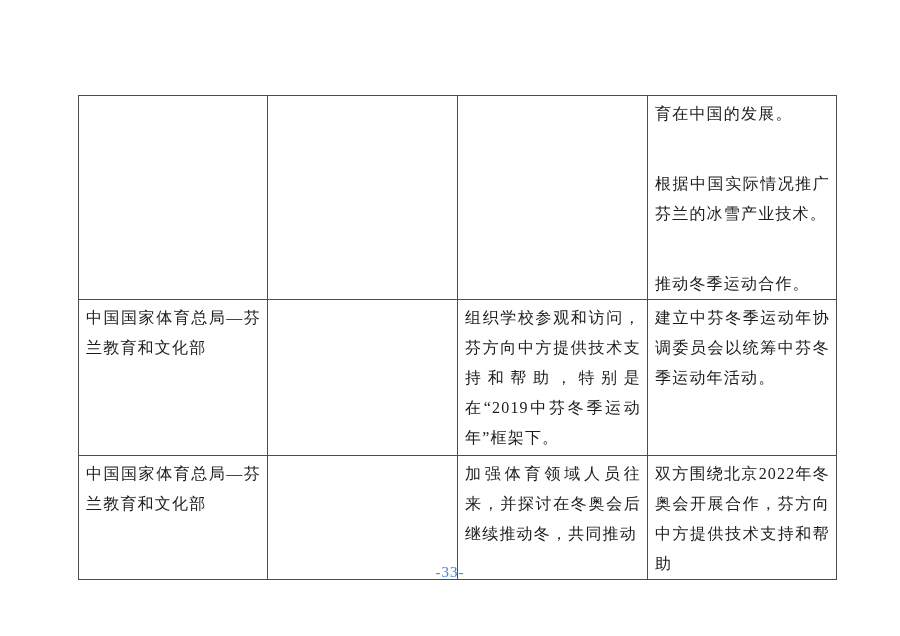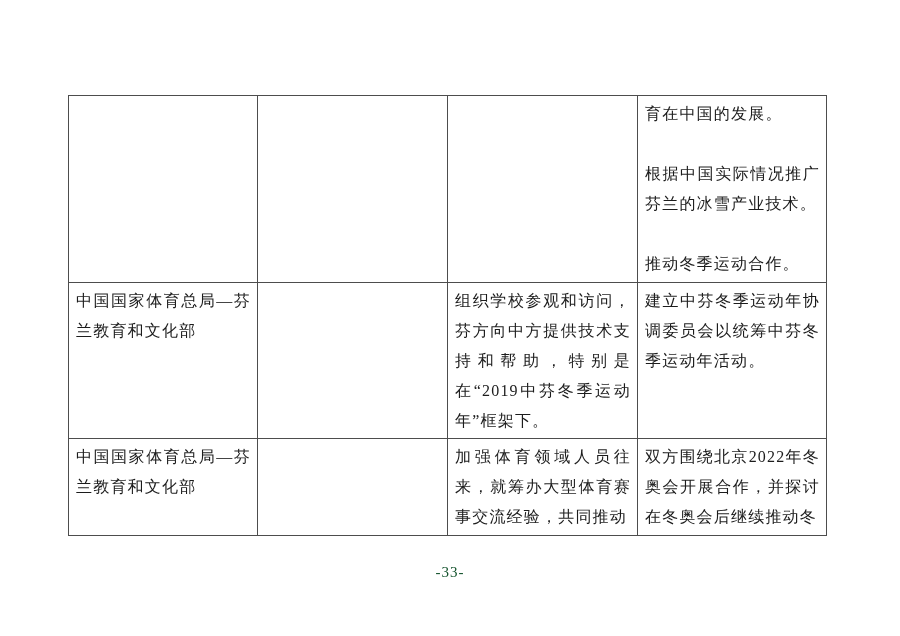--- a/index.html
+++ b/index.html
@@ -15,21 +15,21 @@
     font-family: "Liberation Serif", "DejaVu Serif", serif;
     color: #1c1c1c;
   }
   .page {
     position: absolute;
     inset: 0;
     background: #ffffff;
   }
   table.doc-table {
     position: absolute;
-    left: 68px;
+    left: 78px;
     top: 95px;
     width: 758px;
     border-collapse: collapse;
     table-layout: fixed;
   }
   table.doc-table td {
     border: 1px solid #4d4d4d;
     vertical-align: top;
     padding: 3px 6px 0 7px;
     font-size: 16px;
@@ -43,32 +43,32 @@
   .col-b { width: 190px; }
   .col-c { width: 190px; }
   .col-d { width: 189px; }
   tr.row-1 { height: 187px; }
   tr.row-2 { height: 156px; }
   tr.row-3 { height: 97px; }
   td p {
     margin: 0;
   }
   td p + p {
-    margin-top: 30px; 
+    margin-top: 40px; 
   }
   .page-number {
     position: absolute;
     top: 561px;
     left: 0;
     width: 900px;
     text-align: center;
     font-size: 15px;
     line-height: 22px;
     letter-spacing: 1px;
-    color: #14532d;
+    color: #3b82f6;
   }
 </style>
 </head>
 <body>
 
 <div class="page">
 
   <table class="doc-table">
     <colgroup>
       <col class="col-a">
@@ -98,24 +98,24 @@
         <td>
           <p>建立中芬冬季运动年协调委员会以统筹中芬冬季运动年活动。</p>
         </td>
       </tr>
       <tr class="row-3">
         <td>
           <p>中国国家体育总局—芬兰教育和文化部</p>
         </td>
         <td></td>
         <td>
-          <p>加强体育领域人员往来，就筹办大型体育赛事交流经验，共同推动</p>
+          <p>加强体育领域人员往来，并探讨在冬奥会后继续推动冬，共同推动</p>
         </td>
         <td>
-          <p>双方围绕北京2022年冬奥会开展合作，并探讨在冬奥会后继续推动冬</p>
+          <p>双方围绕北京2022年冬奥会开展合作，芬方向中方提供技术支持和帮助</p>
         </td>
       </tr>
     </tbody>
   </table>
 
   <div class="page-number">-33-</div>
 
 </div>
 
 </body></html>

